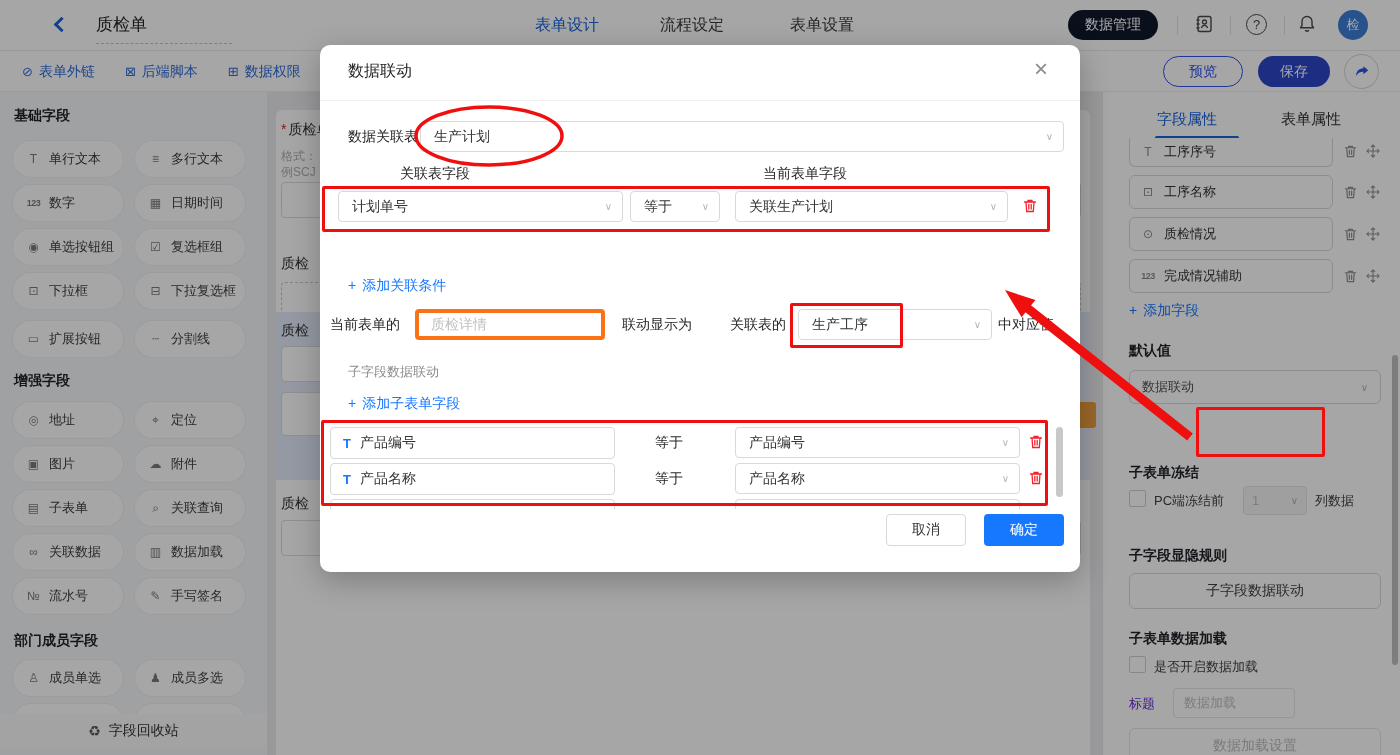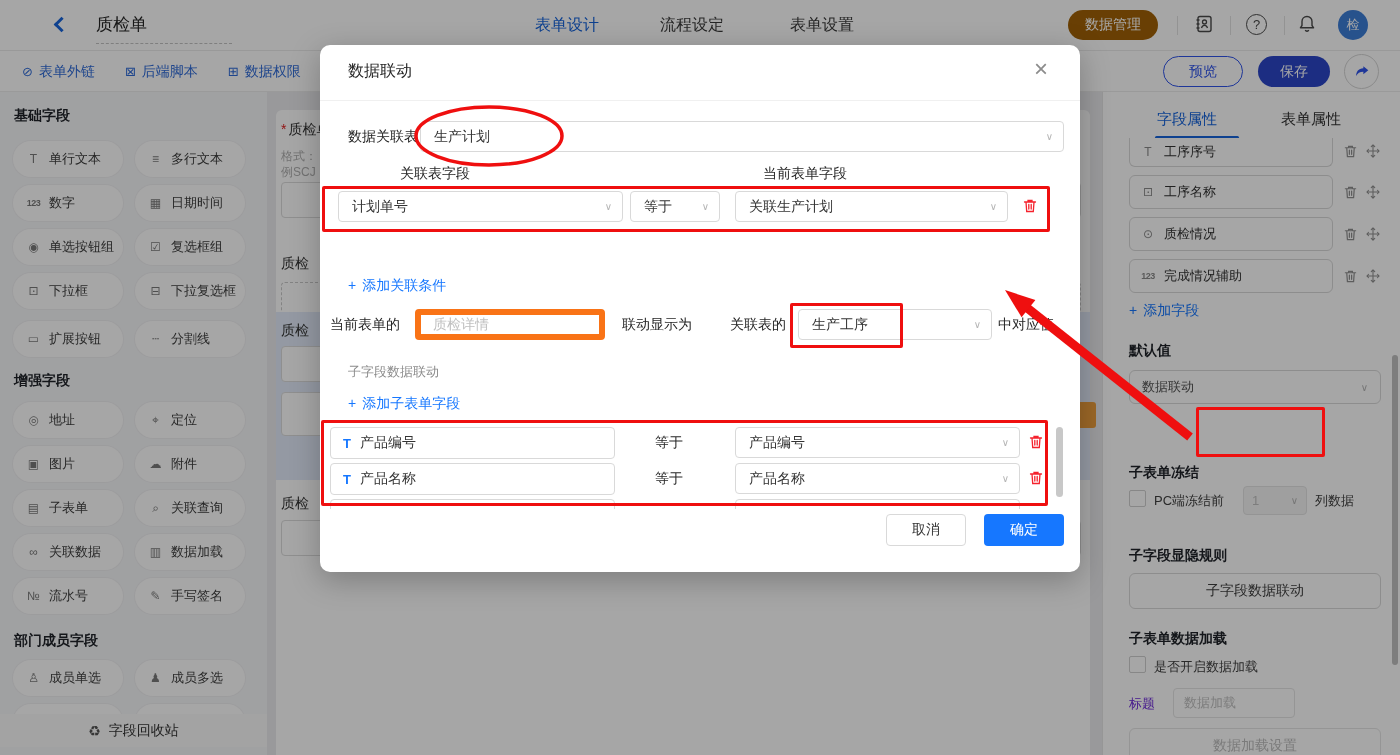--- a/index.html
+++ b/index.html
@@ -5,21 +5,21 @@
   html,body{margin:0;padding:0;background:#888;}
   *{box-sizing:border-box;font-family:"Liberation Sans","DejaVu Sans",sans-serif;}
   #app{position:relative;width:1400px;height:755px;background:#fff;overflow:hidden;margin:0 auto;}
 
   
   .topbar{position:absolute;left:0;top:0;width:1400px;height:51px;background:#fff;border-bottom:1px solid #ebebeb;z-index:1;}
   .back-chev{position:absolute;left:56px;top:19px;width:11px;height:11px;border-left:3px solid #1664dc;border-bottom:3px solid #1664dc;transform:rotate(45deg);}
   .doc-title{position:absolute;left:96px;top:13px;font-size:17px;color:#262626;width:136px;border-bottom:1px dashed #c3c3c3;padding-bottom:7px;}
   .top-tab{position:absolute;top:15px;font-size:16px;color:#3b3b3b;cursor:default;}
   .top-tab.active{color:#1664dc;}
-  .pill-green{position:absolute;left:1068px;top:10px;width:90px;height:30px;border-radius:15px;background:#a16207;color:#fff;font-size:14px;display:flex;align-items:center;justify-content:center;}
+  .pill-green{position:absolute;left:1068px;top:10px;width:90px;height:30px;border-radius:15px;background:#0f172a;color:#fff;font-size:14px;display:flex;align-items:center;justify-content:center;}
   .tb-sep{position:absolute;top:16px;width:1px;height:19px;background:#e2e2e2;}
   .tb-icon{position:absolute;top:14px;}
   .help-circle{position:absolute;left:1246px;top:14px;width:21px;height:21px;border:1.6px solid #4a4a4a;border-radius:50%;color:#4a4a4a;font-size:13px;display:flex;align-items:center;justify-content:center;}
   .avatar{position:absolute;left:1338px;top:10px;width:30px;height:30px;border-radius:50%;background:#3d7ed8;color:#fff;font-size:13px;display:flex;align-items:center;justify-content:center;}
 
   
   .toolbar{position:absolute;left:0;top:51px;width:1400px;height:41px;background:#fff;border-bottom:1px solid #ededed;z-index:1;}
   .tb-links{position:absolute;left:22px;top:0;height:41px;display:flex;gap:30px;align-items:center;}
   .tb-link{display:flex;gap:6px;align-items:center;color:#2f6bd8;font-size:14px;}
   .tb-link .g{font-size:13px;}
@@ -70,21 +70,21 @@
   
   .mask{position:absolute;left:0;top:0;width:1400px;height:755px;background:rgba(0,0,0,0.35);z-index:10;}
   .modal{position:absolute;left:320px;top:45px;width:760px;height:527px;background:#fff;border-radius:10px;box-shadow:0 8px 30px rgba(0,0,0,.25);z-index:20;}
   .m-title{position:absolute;left:28px;top:16px;font-size:16px;color:#262626;}
   .m-close{position:absolute;left:714px;top:10px;font-size:24px;color:#8c8c8c;}
   .m-div{position:absolute;left:0;top:55px;width:760px;height:1px;background:#f0f0f0;}
   .m-label{position:absolute;font-size:14px;color:#262626;}
   .m-gray{position:absolute;font-size:13px;color:#8c8c8c;}
   .m-link{position:absolute;font-size:14px;color:#1677ff;display:flex;gap:6px;}
   .m-select{position:absolute;height:31px;border:1px solid #d9d9d9;border-radius:4px;background:#fff;display:flex;align-items:center;justify-content:space-between;padding:0 10px 0 13px;font-size:14px;color:#333;}
-  .m-input{position:absolute;height:31px;border:6px solid #f97316;border-radius:4px;background:#fff;display:flex;align-items:center;padding-left:12px;font-size:14px;color:#c0c0c0;}
+  .m-input{position:absolute;height:31px;border:4px solid #f97316;border-radius:4px;background:#fff;display:flex;align-items:center;padding-left:12px;font-size:14px;color:#c0c0c0;}
   .m-colh{position:absolute;width:140px;text-align:center;font-size:14px;color:#262626;}
   .subrows{position:absolute;left:0;top:378px;width:760px;height:86px;overflow:hidden;}
   .sub-left{position:absolute;width:285px;height:32px;border:1px solid #d9d9d9;border-radius:4px;display:flex;align-items:center;padding-left:12px;gap:9px;font-size:14px;color:#333;background:#fff;}
   .sub-left .ti{color:#1677ff;font-weight:bold;font-size:13px;}
   .trash{color:#f5222d;}
   .m-scroll{position:absolute;left:736px;top:382px;width:7px;height:70px;background:#c8c8c8;border-radius:4px;}
   .btn-cancel{position:absolute;left:566px;top:469px;width:80px;height:32px;border:1px solid #d9d9d9;border-radius:4px;background:#fff;font-size:14px;color:#333;display:flex;align-items:center;justify-content:center;}
   .btn-ok{position:absolute;left:664px;top:469px;width:80px;height:32px;border-radius:4px;background:#1677ff;font-size:14px;color:#fff;display:flex;align-items:center;justify-content:center;}
 
   

